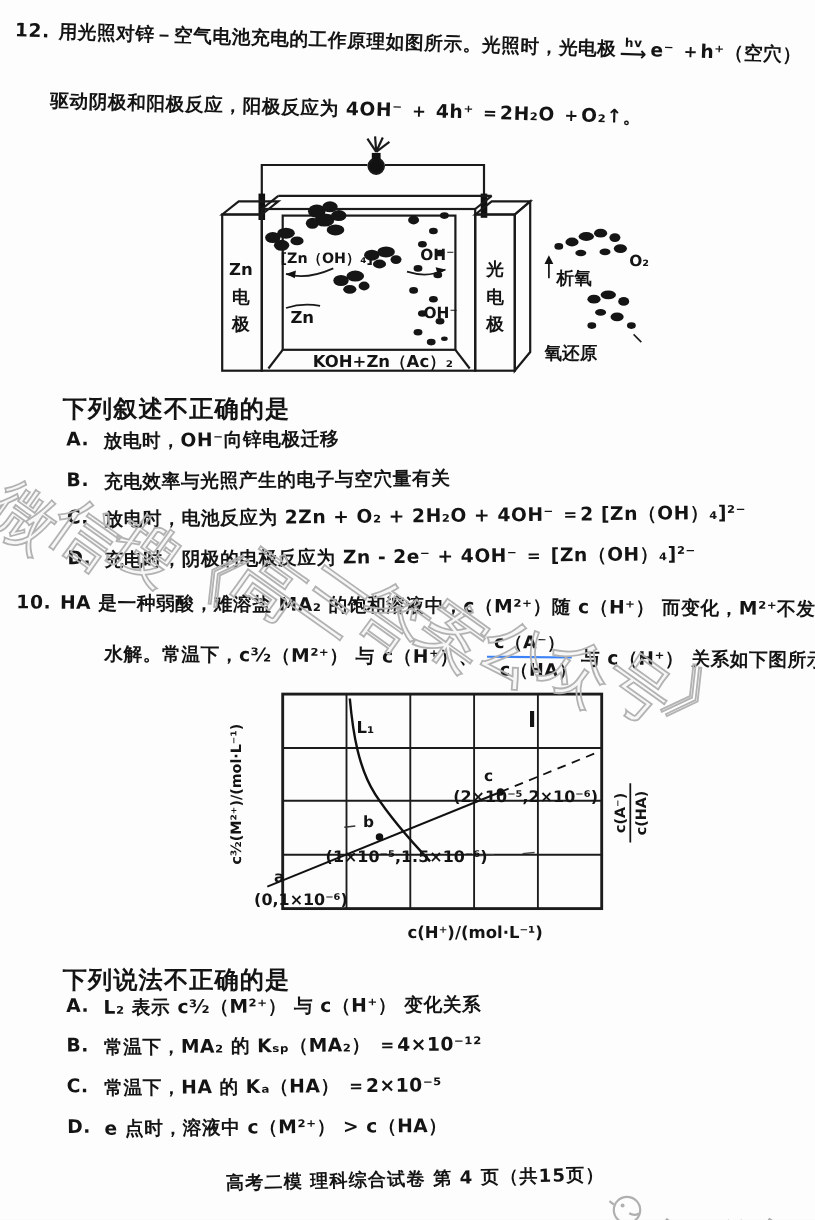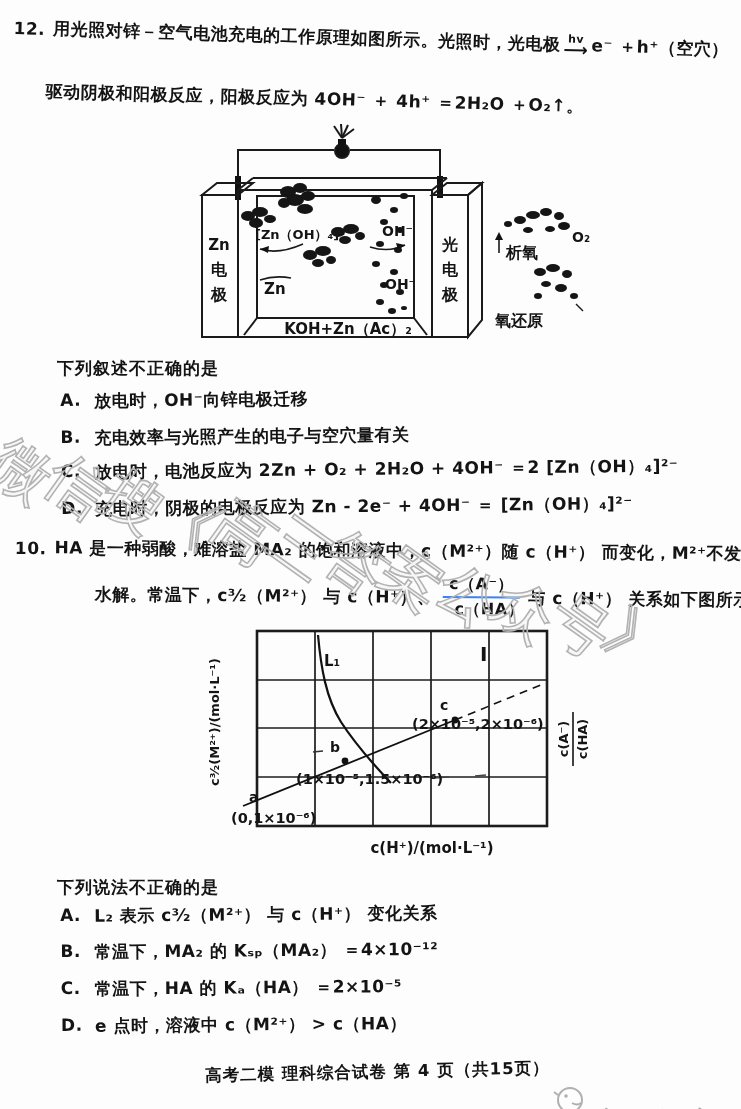--- a/index.html
+++ b/index.html
@@ -10,21 +10,21 @@
   .qnum{margin-right:8px;}
   .rxn-arrow{display:inline-flex;flex-direction:column;align-items:center;vertical-align:-4px;margin:0 3px;}
   .rxn-arrow-top{font-size:11px;line-height:9px;font-weight:700;}
   .rxn-arrow-glyph{font-size:17px;line-height:13px;}
   .fraction{display:inline-flex;flex-direction:column;align-items:center;margin:0 4px;font-size:16px;}
   .frac-top{border-bottom:2px solid #3b82f6;padding:0 6px 1px;}
   .frac-bottom{padding-top:1px;margin-left:16px;}
   .flexline{display:flex;align-items:center;white-space:nowrap;font-size:17px;letter-spacing:0.5px;}
   .opt{position:absolute;display:flex;white-space:nowrap;font-size:17px;letter-spacing:0.5px;}
   .opt-label{width:34px;flex:0 0 auto;}
-  .stem{font-size:17px;letter-spacing:1px;}
+  .stem{font-size:22px;letter-spacing:1px;}
   svg text{font-family:"DejaVu Sans",sans-serif;font-weight:600;fill:#141414;}
   .watermark{position:absolute;left:2px;top:432px;width:820px;font-size:60px;line-height:64px;
              color:rgba(178,178,178,0.08);-webkit-text-stroke:1.6px #b2b2b2;
              transform:rotate(15.5deg);transform-origin:0 0;white-space:nowrap;
              pointer-events:none;z-index:5;font-weight:400;}
   .watermark span{display:inline-block;transform:rotate(20deg);margin:0 -1px;}
   .footer-page{font-size:16.5px;letter-spacing:1px;font-weight:700;}
   .footer-brand{display:flex;align-items:center;gap:6px;}
   .brand-text{font-size:29px;letter-spacing:2px;color:rgba(173,173,173,0.2);
               -webkit-text-stroke:1.2px #ababab;font-weight:400;white-space:nowrap;margin-top:48px;}

